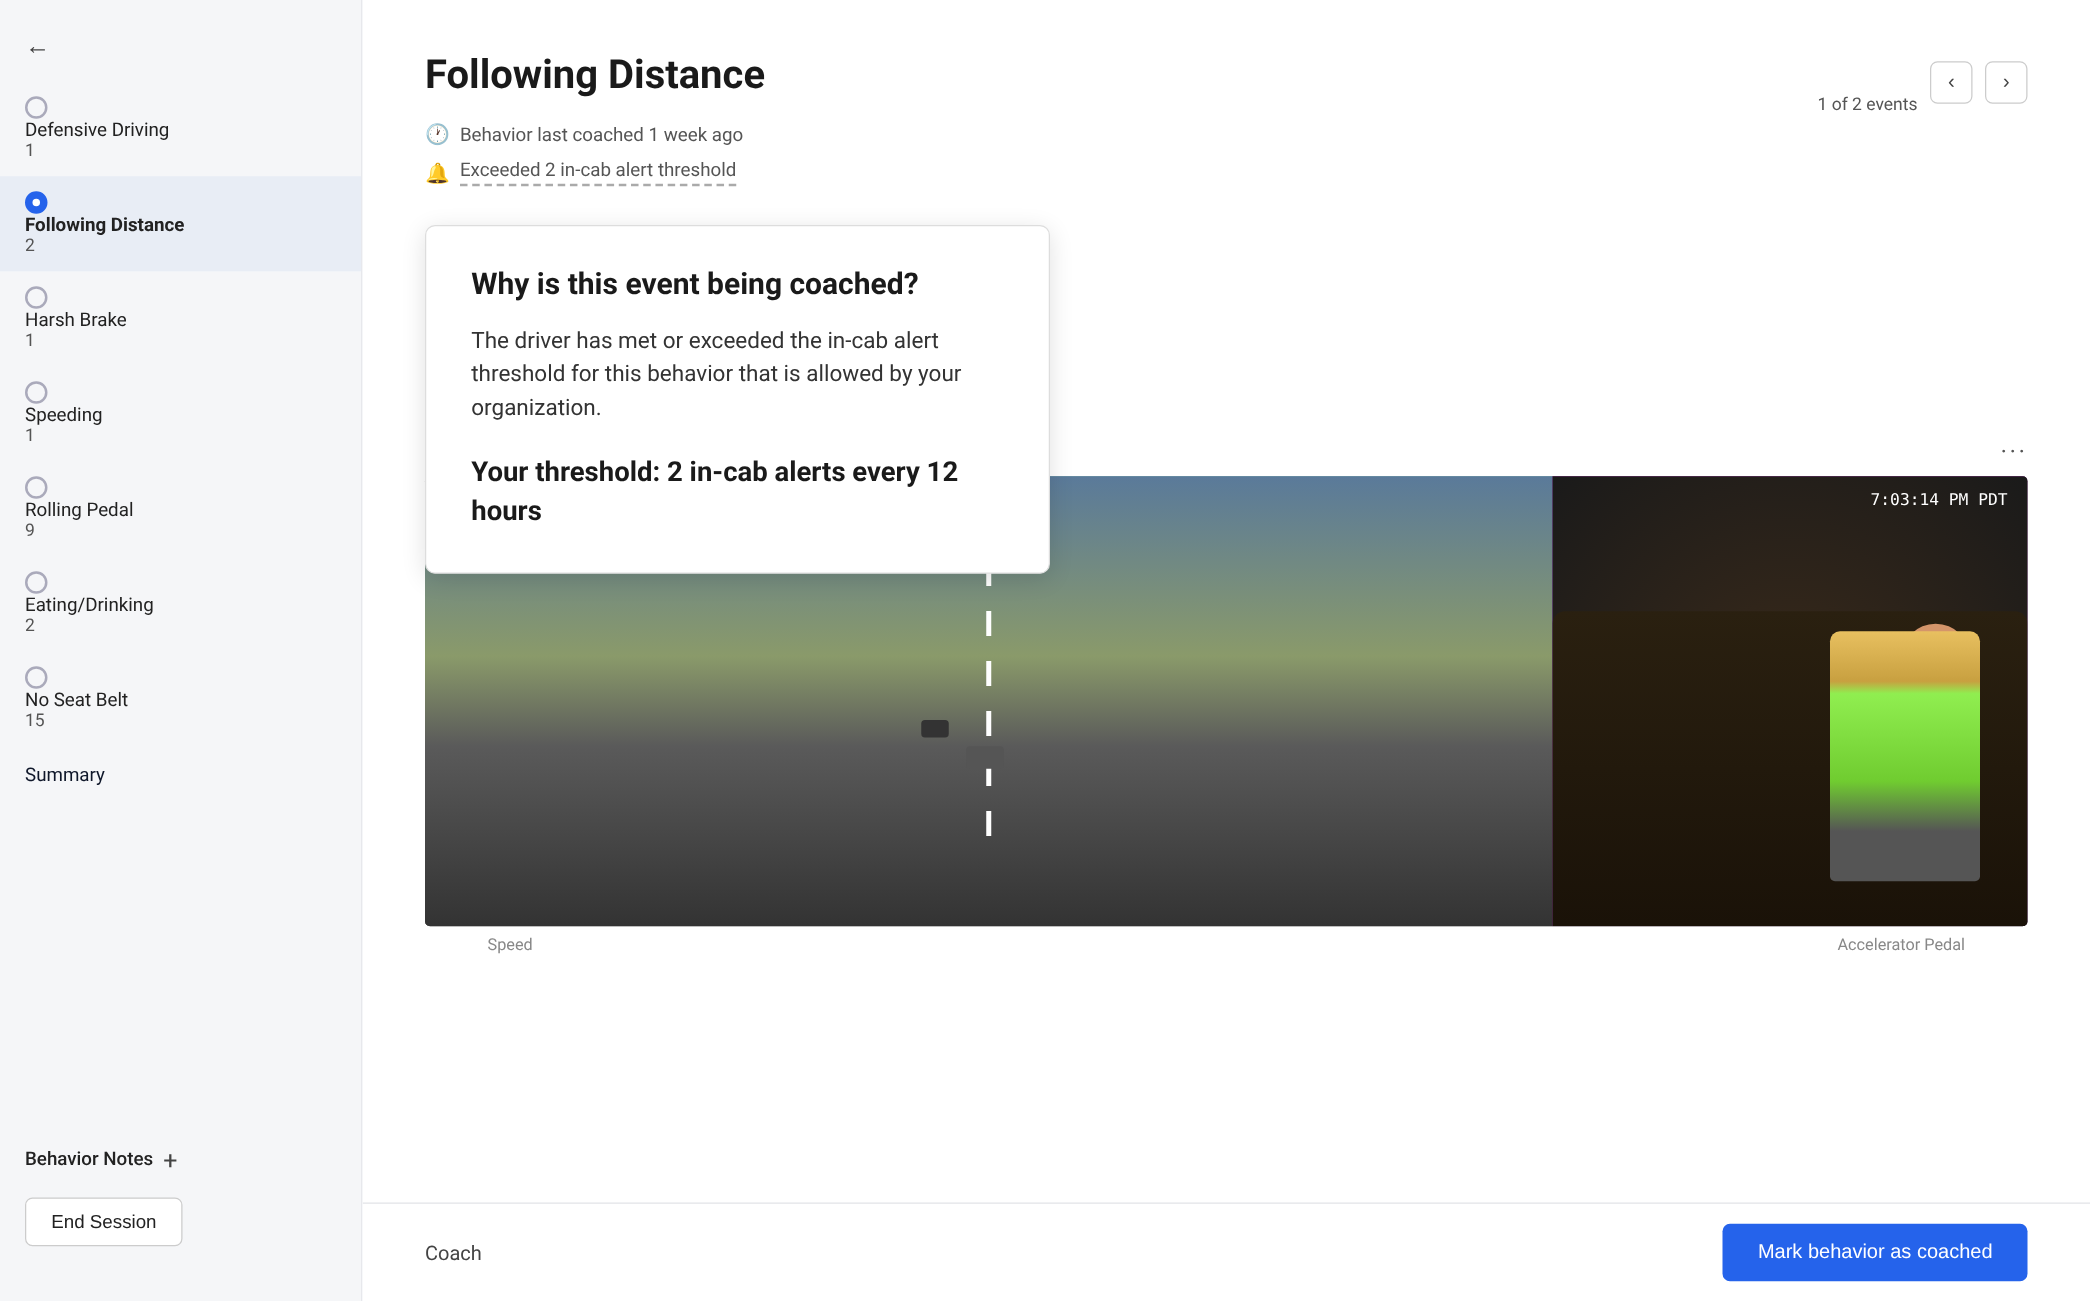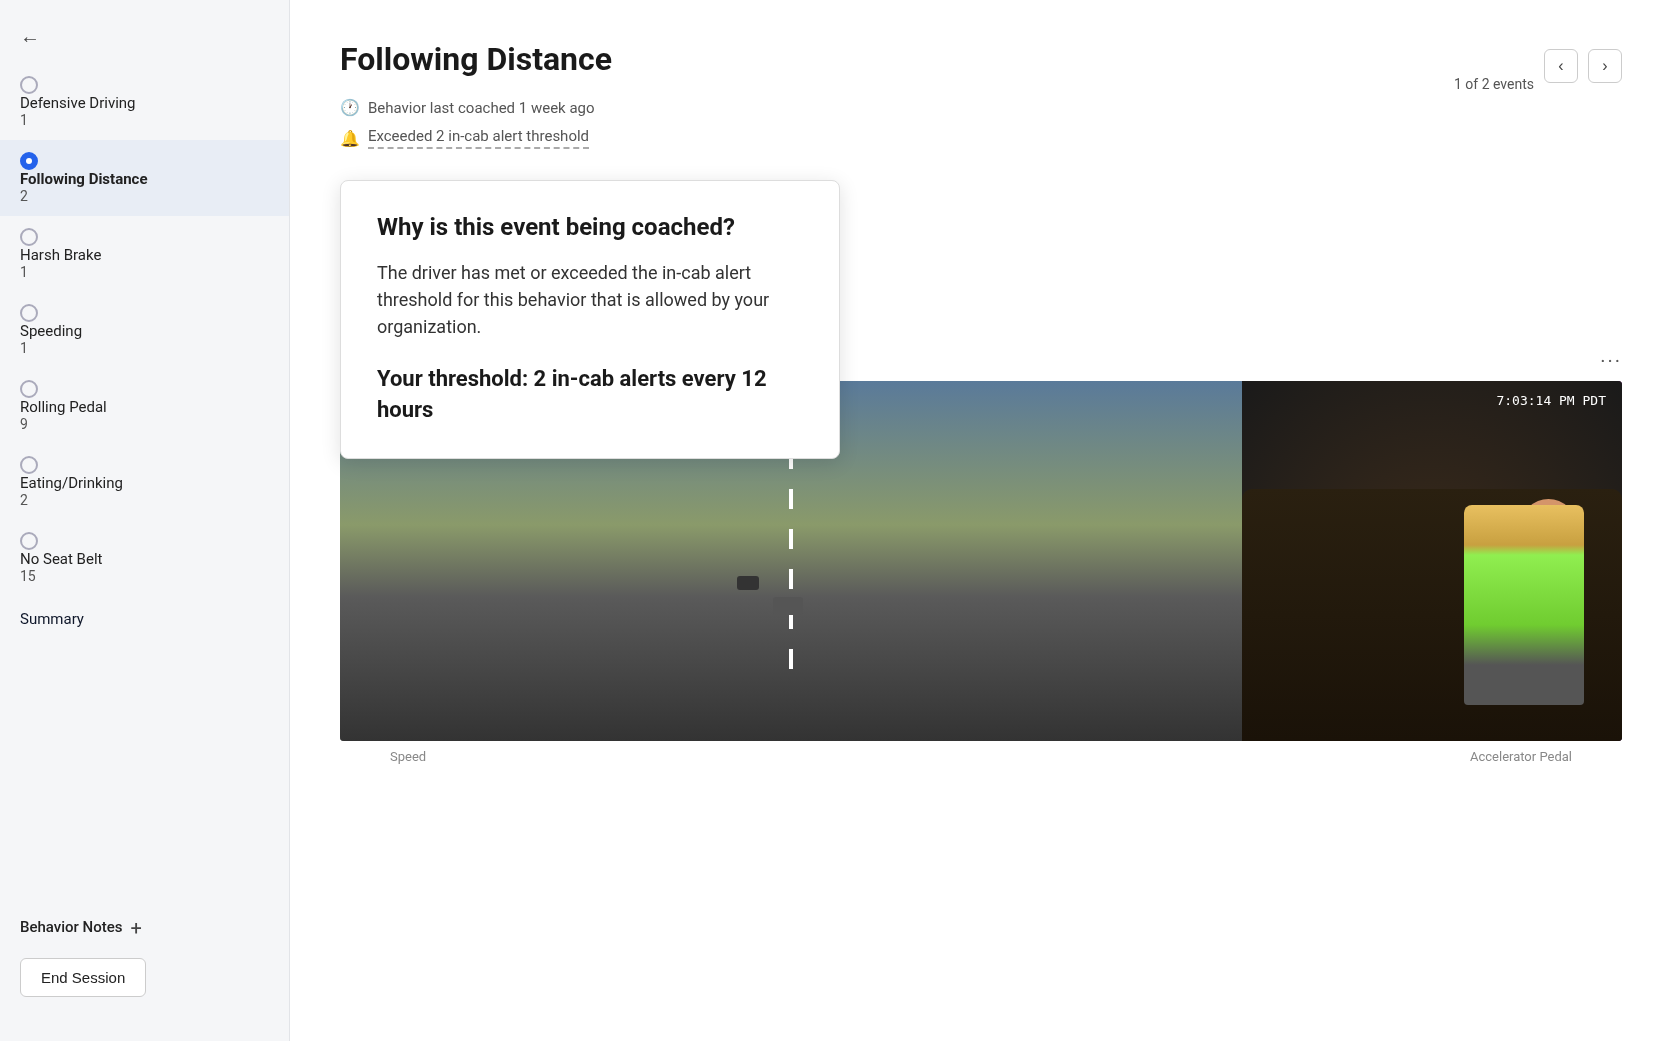--- a/index.html
+++ b/index.html
@@ -486,13 +486,17 @@
       </div>
 
       <div class="chart-label" style="display:flex; justify-content:space-between; padding: 8px 0 0 0; font-size:13px; color:#888;">
         <span>Speed</span>
         <span>Accelerator Pedal</span>
       </div>
     </div>
 
   </div>
 
+  <div class="bottom-bar">
+    <span class="coach-label">Coach</span>
+    <button class="mark-coached-btn">Mark behavior as coached</button>
+  </div>
 </div>
 
 </body></html>

